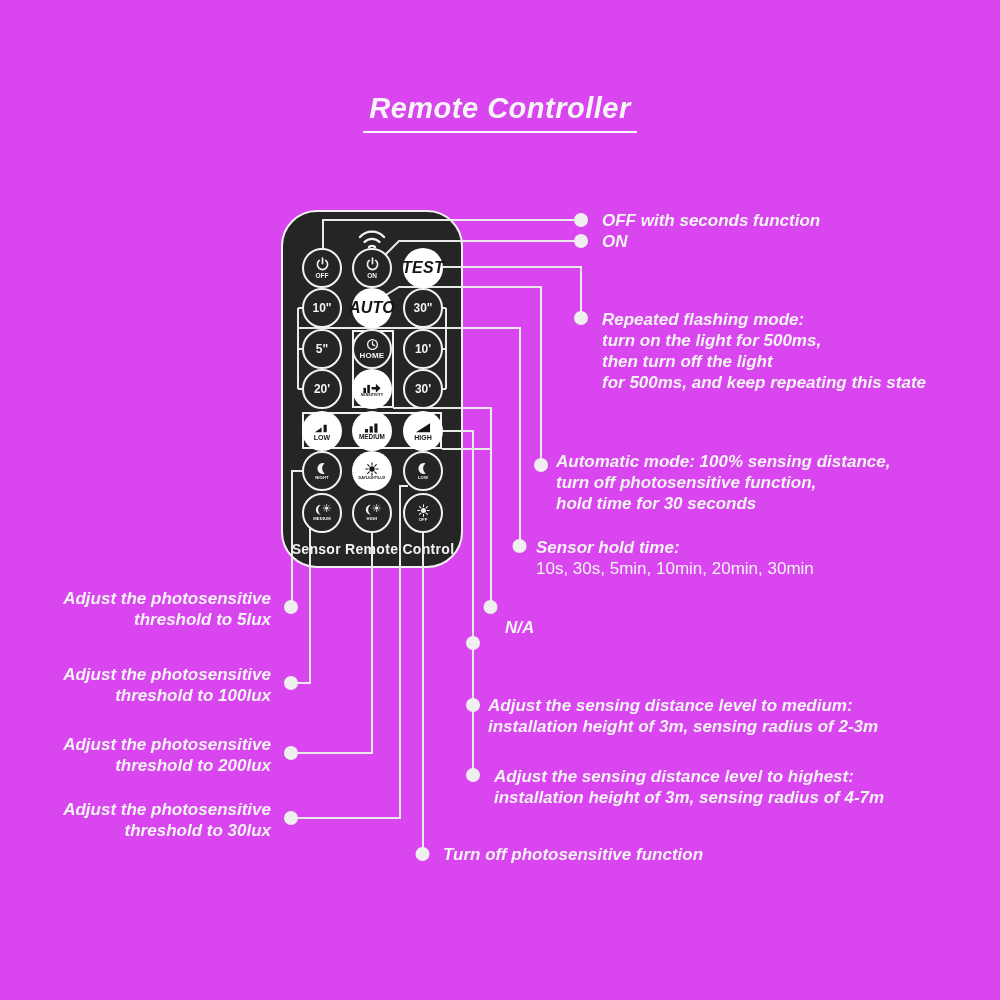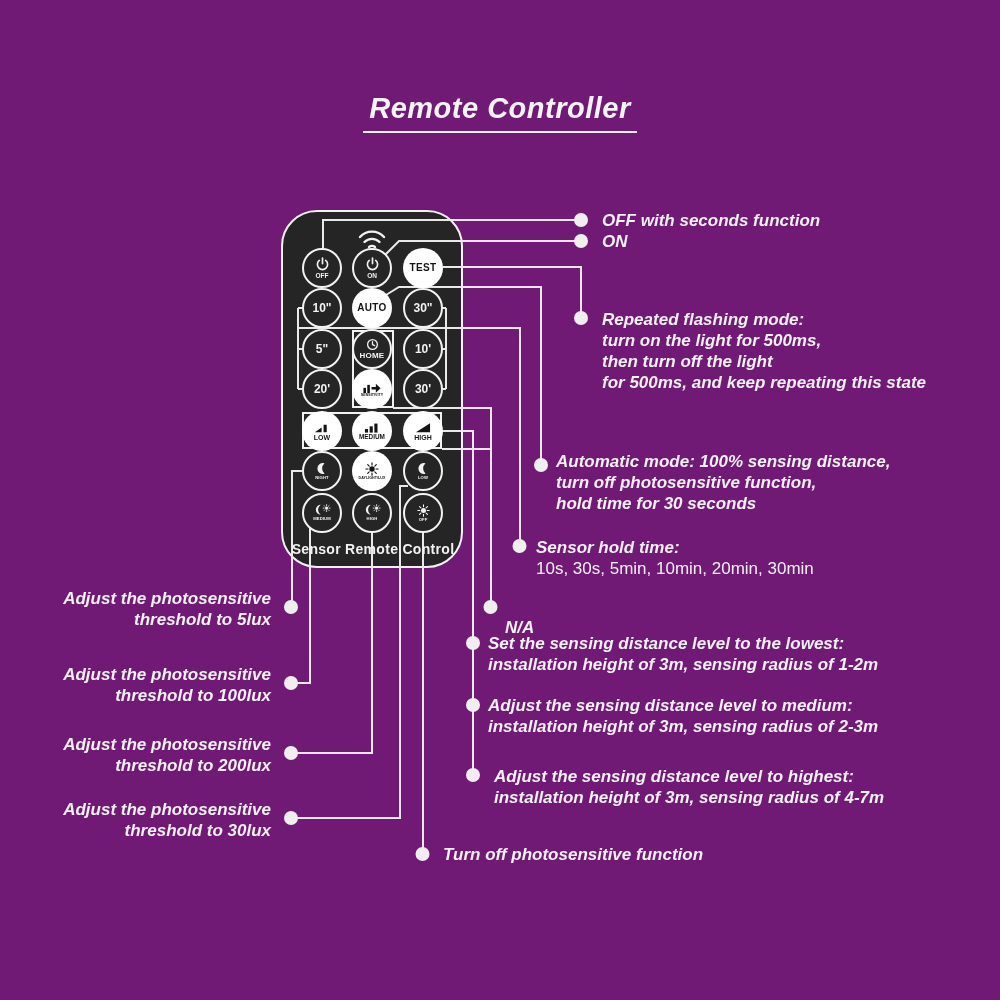--- a/index.html
+++ b/index.html
@@ -1,34 +1,34 @@
 <!DOCTYPE html>
 <html><head>
 <meta charset="utf-8">
 <style>
   html,body{margin:0;padding:0;background:#252525;}
-  #stage{position:relative;width:1000px;height:1000px;background:#701a75;overflow:hidden;
+  #stage{position:relative;width:1000px;height:1000px;background:#d946ef;overflow:hidden;
          font-family:"Liberation Sans", sans-serif;}
   
   .title-wrap{position:absolute;left:0;right:0;top:92px;text-align:center;}
   .title-wrap span{display:inline-block;color:#f5f5f5;font-size:29px;font-weight:700;font-style:italic;
                    letter-spacing:.5px;border-bottom:2.5px solid #f5f5f5;padding:0 6px 6px 6px;}
   
   .remote{position:absolute;left:281px;top:210px;width:182px;height:358px;border:2.5px solid #f2f2f2;
           border-radius:36px;box-sizing:border-box;background:#252525;z-index:1;}
   
   svg.wires{position:absolute;left:0;top:0;z-index:2;}
   
   .btn{position:absolute;width:40px;height:40px;border-radius:50%;box-sizing:border-box;z-index:3;
        display:flex;flex-direction:column;align-items:center;justify-content:center;gap:1px;}
   .btn.o{border:2px solid #f2f2f2;background:#252525;color:#f2f2f2;}
   .btn.f{background:#ffffff;color:#141414;}
   .bl{font-weight:700;line-height:1;}
   .bl12{font-size:12px;}
-  .bl10{font-size:10px;letter-spacing:.3px;}
+  .bl10{font-size:16px;letter-spacing:.3px;font-style:italic;}
   .bl7{font-size:6.5px;}
   .bl8{font-size:8px;letter-spacing:.2px;}
   .bl5{font-size:4.2px;letter-spacing:.1px;}
   .bl4{font-size:3.6px;letter-spacing:.05px;}
   
   .gbox{position:absolute;border:2px solid #f2f2f2;box-sizing:border-box;z-index:2;}
   
   .rc-label{position:absolute;left:282px;top:541px;width:182px;text-align:center;color:#f2f2f2;
             font-size:14px;font-weight:700;z-index:4;letter-spacing:.3px;}
   
@@ -245,24 +245,20 @@
     <div>turn off photosensitive function,</div>
     <div>hold time for 30 seconds</div>
   </div>
   <div class="ann" style="left:536px;top:537px;">
     <div>Sensor hold time:</div>
     <div class="rg">10s, 30s, 5min, 10min, 20min, 30min</div>
   </div>
   <div class="ann" style="left:505px;top:597px;margin-top:20px;">
     <div>N/A</div>
   </div>
-  <div class="ann" style="left:488px;top:633px;">
-    <div>Set the sensing distance level to the lowest:</div>
-    <div>installation height of 3m, sensing radius of 1-2m</div>
-  </div>
   <div class="ann" style="left:488px;top:695px;">
     <div>Adjust the sensing distance level to medium:</div>
     <div>installation height of 3m, sensing radius of 2-3m</div>
   </div>
   <div class="ann" style="left:488px;top:766px;margin-left:6px;">
     <div>Adjust the sensing distance level to highest:</div>
     <div>installation height of 3m, sensing radius of 4-7m</div>
   </div>
 
   <div class="ann ann-l" style="top:588px;">

